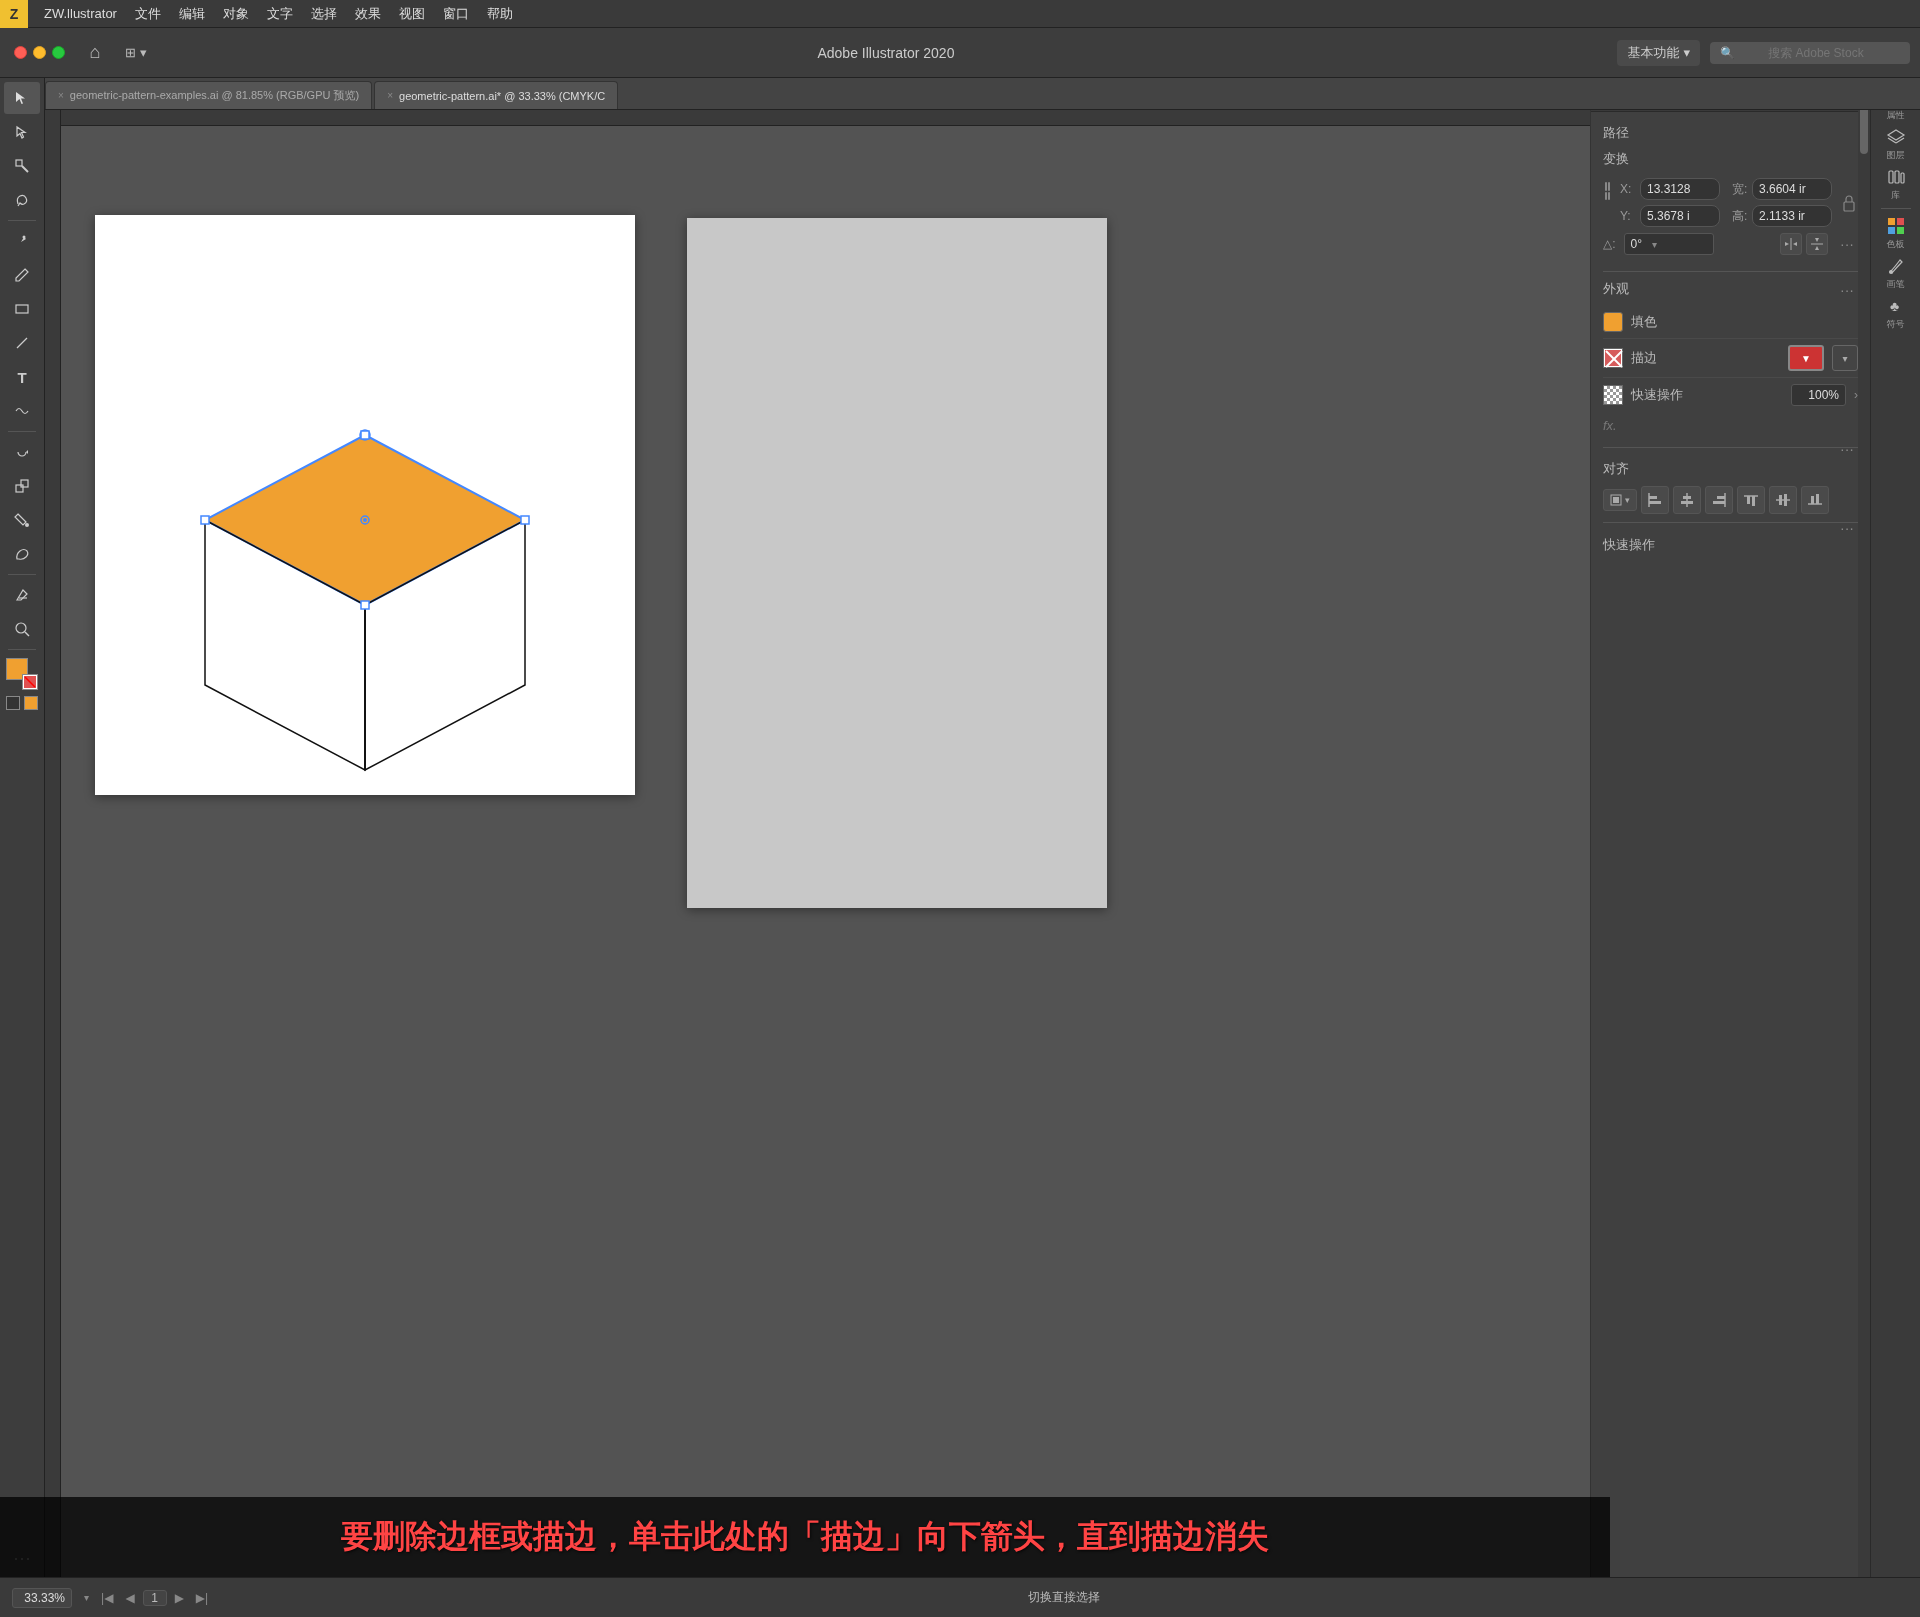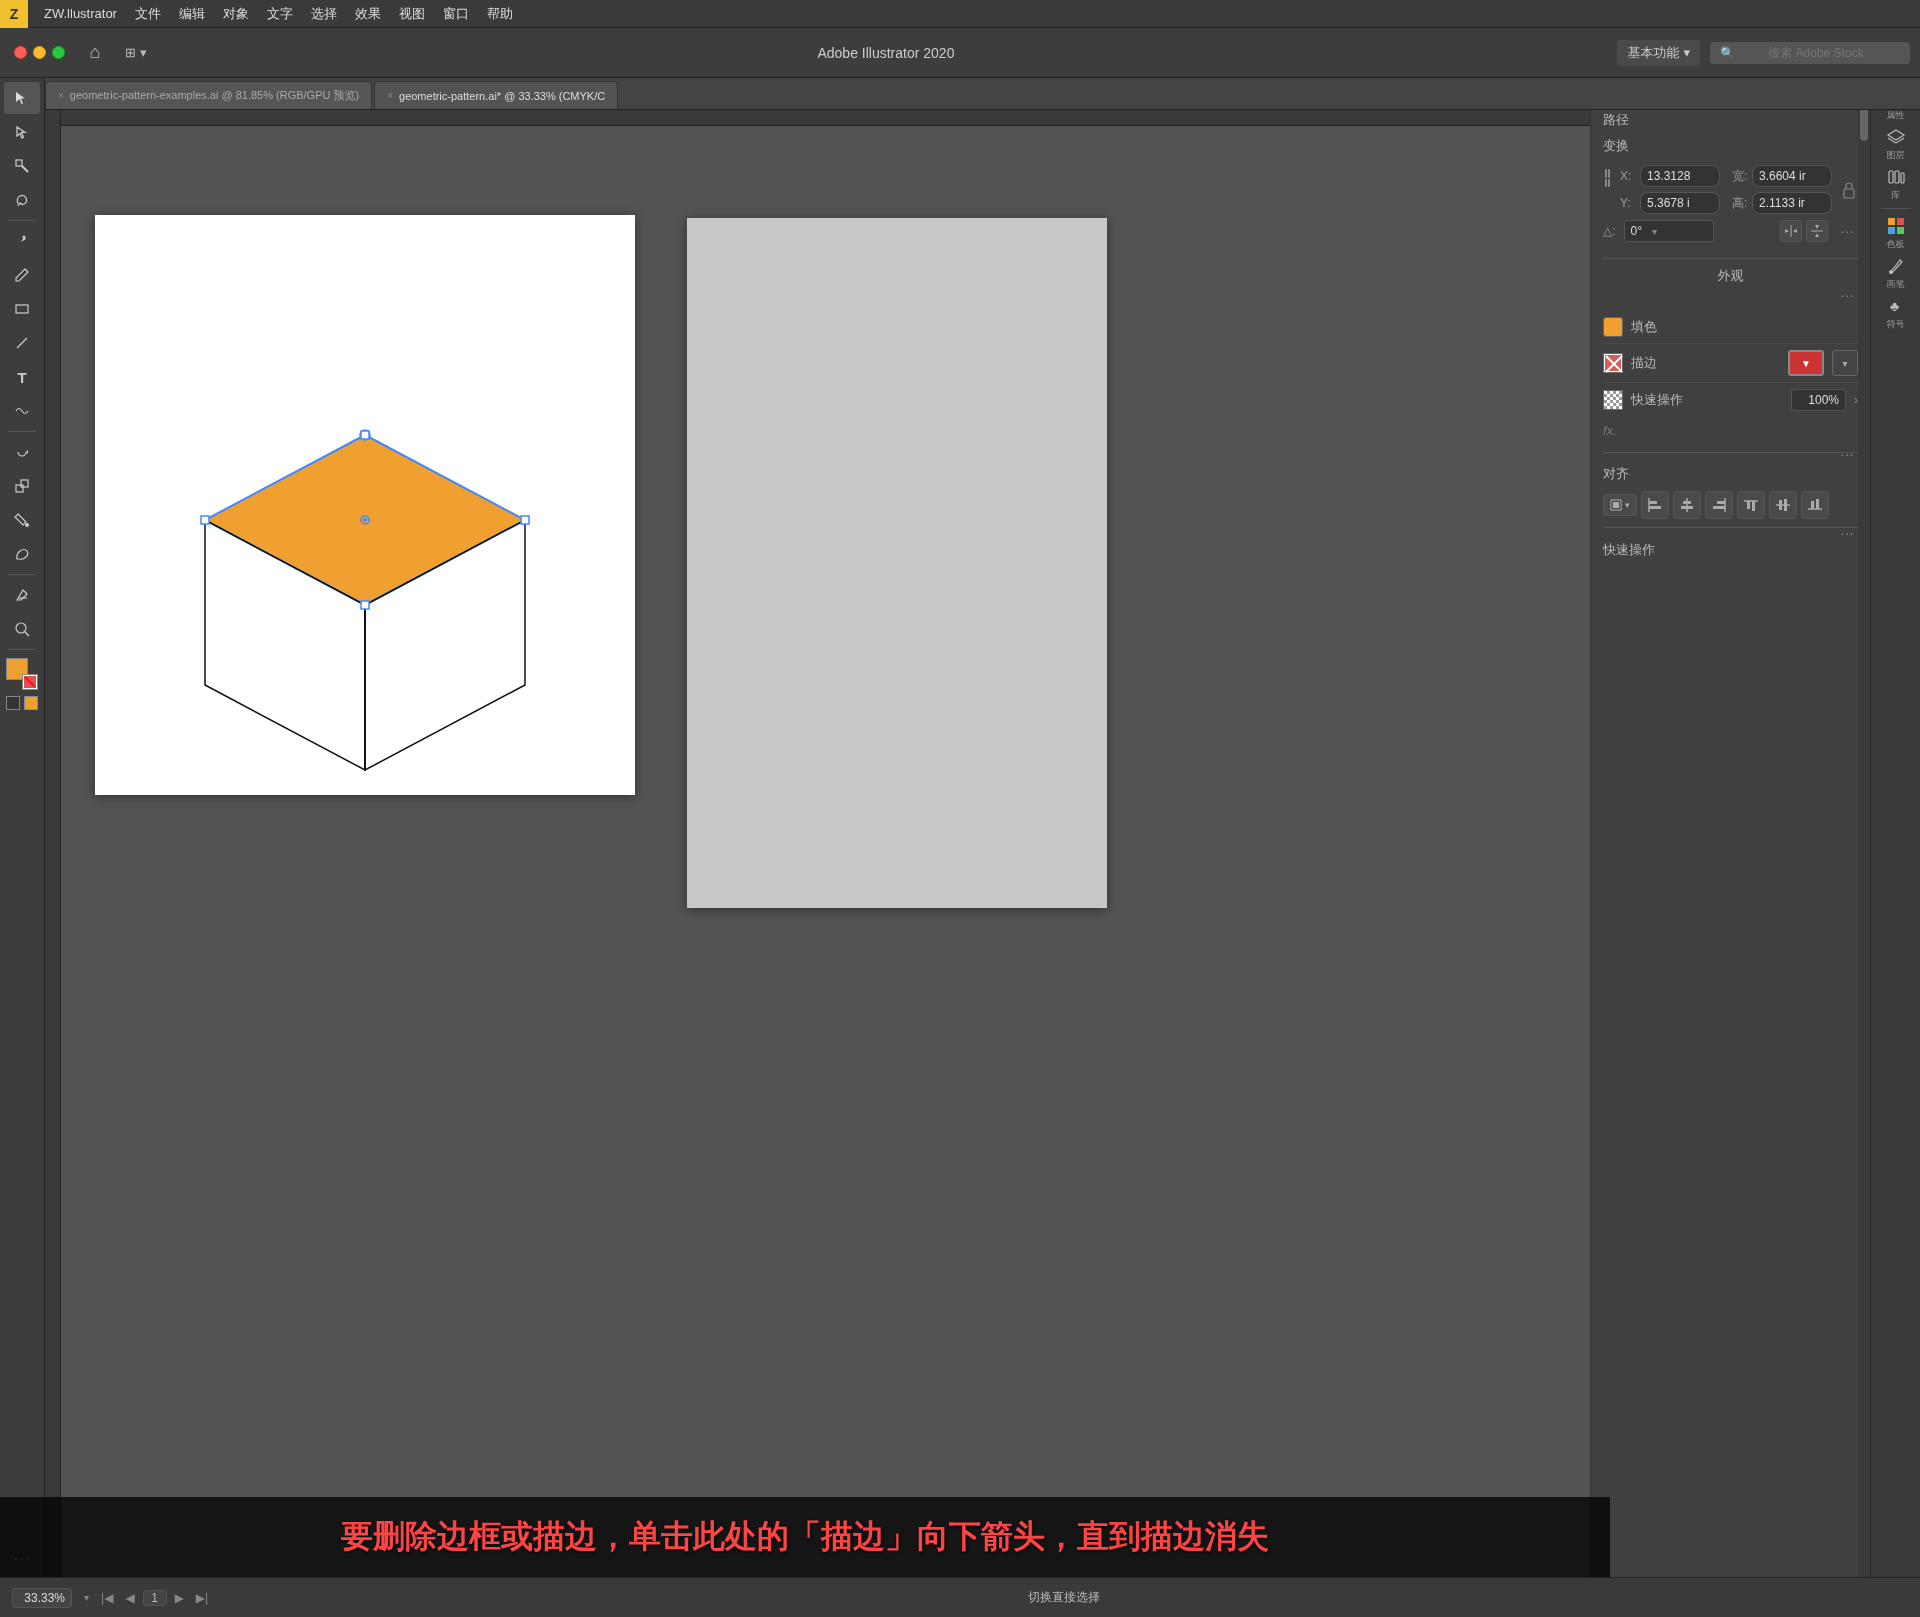--- a/index.html
+++ b/index.html
@@ -108,21 +108,21 @@
       background: #c8c8c8; box-shadow: 0 2px 10px rgba(0,0,0,0.4);
     }
 
     
     #cube-container {
       position: absolute; top: 160px; left: 70px; width: 400px; height: 420px;
     }
 
     
     #right-panel {
-      position: absolute; top: 61px; right: 0; width: 310px; bottom: 0;
+      position: absolute; top: 74px; right: 0; width: 310px; bottom: 0;
       background: #404040; border-left: 1px solid #333;
     }
 
     
     #panel-tabs {
       display: flex; align-items: center; background: #3a3a3a;
       border-bottom: 1px solid #2a2a2a; padding: 0 8px; height: 38px;
     }
     .panel-tab {
       padding: 6px 12px; font-size: 13px; color: #aaa; cursor: pointer;
@@ -570,21 +570,21 @@
           </div>
         </div>
 
         <div class="more-btn">···</div>
       </div>
     </div>
 
     <div class="panel-divider"></div>
 
     <div class="appearance-section">
-      <div style="display:flex; align-items:center; margin-bottom:6px;flex-direction:column;">
+      <div style="display:flex; margin-bottom:6px;">
         <span class="panel-section-title" style="margin-bottom:0;">外观</span>
         <div class="more-btn" style="margin-left:auto;">···</div>
       </div>
 
       <div class="appearance-row">
         <div class="fill-swatch" style="background:#f0a030;"></div>
         <span class="appearance-label">填色</span>
       </div>
 
       <div class="appearance-row" style="display:flex; align-items:center; gap:8px; padding:6px 0;">

